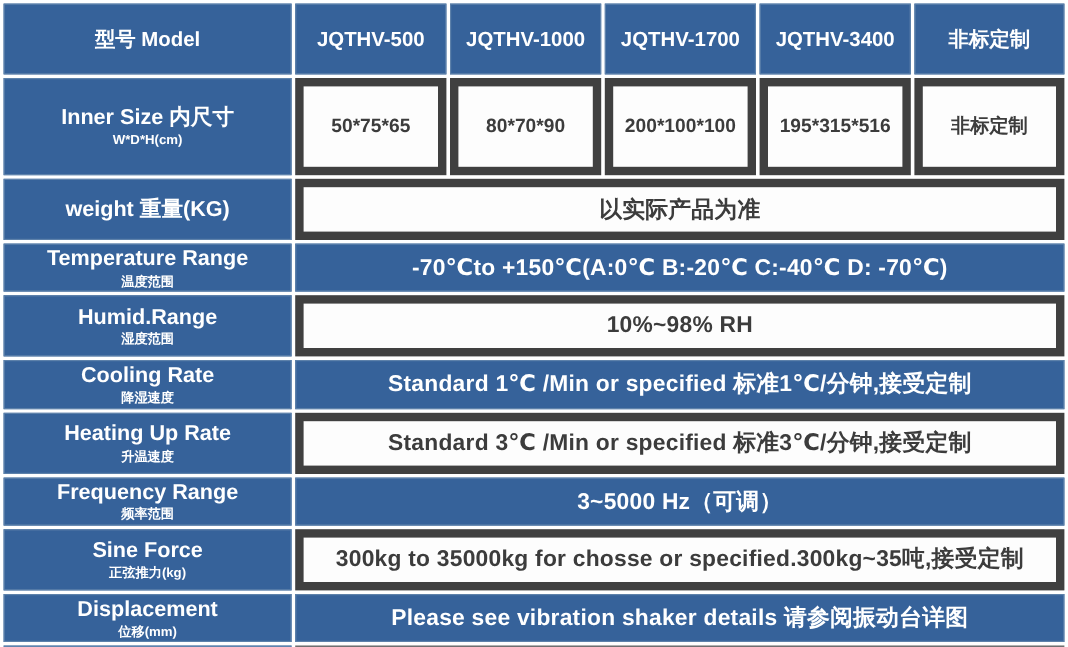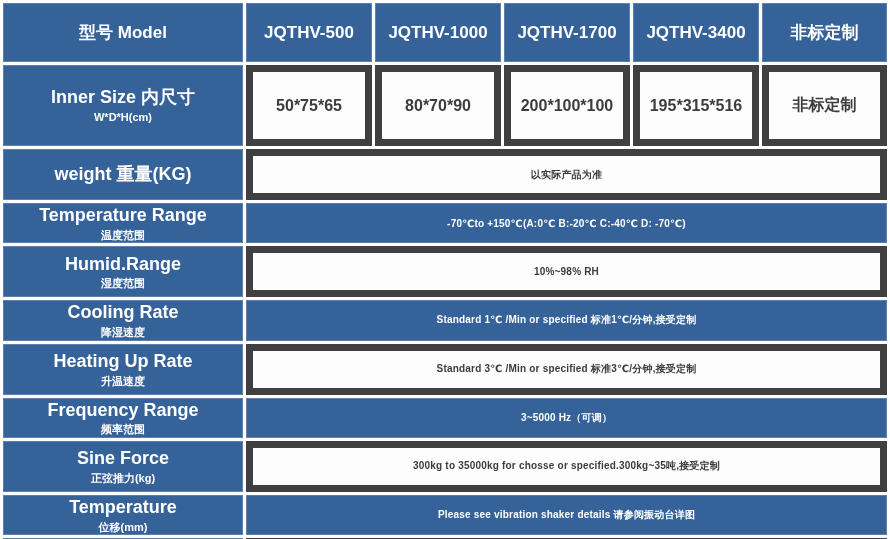--- a/index.html
+++ b/index.html
@@ -37,21 +37,21 @@
     color: #3c3c3c;
     border: 7px solid #404040;
   }
   tr.hdr td { height: 57px; font-size: 17px; }
   tr.r-inner td { height: 67px; }
   tr.r-std td { height: 37px; }
   .lbl-line1 { font-size: 18px; line-height: 1.32; }
   .lbl-line2 { font-size: 11px; line-height: 1.32; }
   .lbl-line2:empty { display: none; }
   td.val { font-size: 16px; }
-  td.spanval { font-size: 10px; letter-spacing: 0.2px; }
+  td.spanval { font-size: 19px; letter-spacing: 0.2px; }
 </style>
 </head>
 <body>
 
 <table class="spec">
   <colgroup>
     <col style="width:240px">
     <col style="width:126px">
     <col style="width:126px">
     <col style="width:126px">
@@ -133,21 +133,21 @@
   <tr class="r-std">
     <td class="c-blue">
       <div class="lbl-line1">Sine Force</div>
       <div class="lbl-line2">正弦推力(kg)</div>
     </td>
     <td class="c-white spanval" colspan="5">300kg to 35000kg for chosse or specified.300kg~35吨,接受定制</td>
   </tr>
 
   <tr class="r-std">
     <td class="c-blue">
-      <div class="lbl-line1">Temperature</div>
+      <div class="lbl-line1">Displacement</div>
       <div class="lbl-line2">位移(mm)</div>
     </td>
     <td class="c-blue spanval" colspan="5">Please see vibration shaker details 请参阅振动台详图</td>
   </tr>
 
   <tr class="r-std">
     <td class="c-blue">
       
       
     </td>

